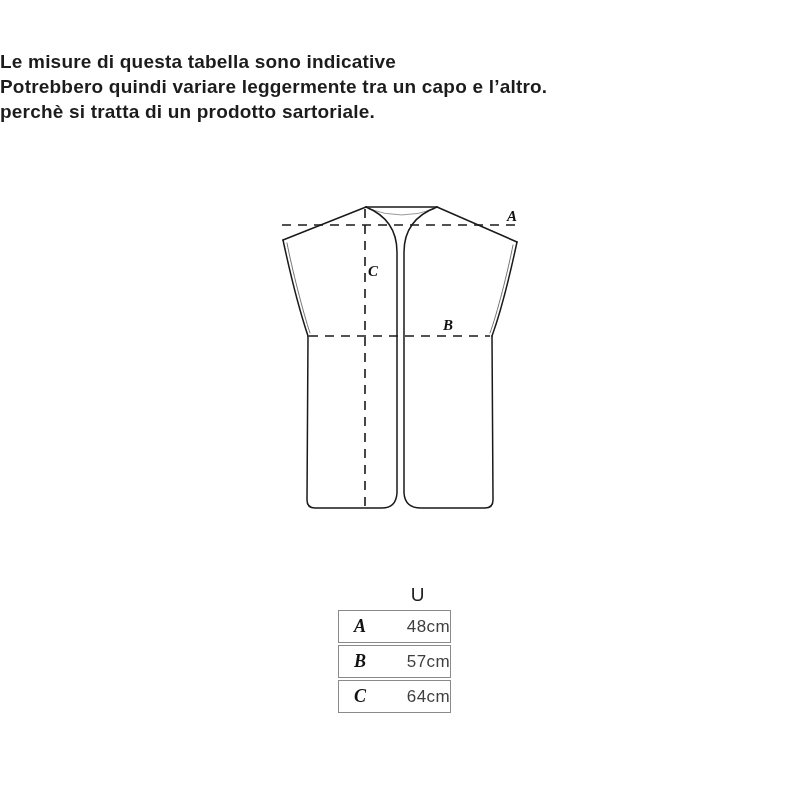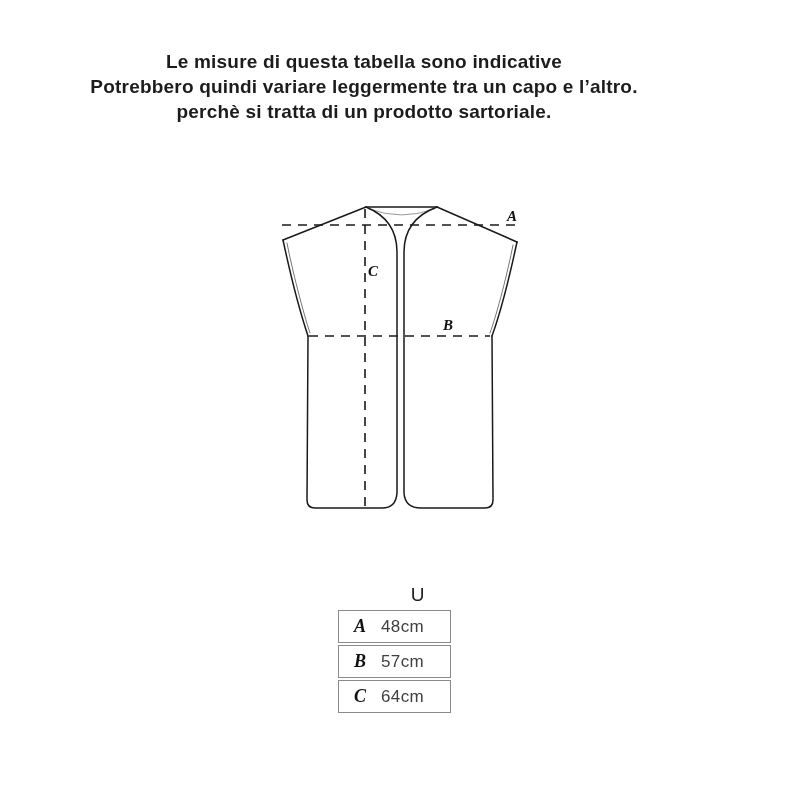--- a/index.html
+++ b/index.html
@@ -14,21 +14,20 @@
     overflow: hidden;
     font-family: "Liberation Sans", sans-serif;
   }
 
   
   .disclaimer {
     position: absolute;
     top: 49px;
     left: 0;
     width: 728px;
-    text-align: center;
     font-weight: bold;
     font-size: 19px;
     line-height: 25px;
     color: #1c1c1c;
     letter-spacing: 0.2px;
   }
 
   
   .diagram-svg {
     position: absolute;
@@ -72,21 +71,21 @@
     width: 42px;
     text-align: center;
     font-family: "Liberation Serif", serif;
     font-style: italic;
     font-weight: bold;
     font-size: 18px;
     color: #111111;
   }
   .size-row-value {
     flex: 1;
-    text-align: left;
+    text-align: right;
     font-size: 17px;
     color: #3f3f3f;
     letter-spacing: 0.4px;
   }
 </style>
 </head>
 <body>
 
 <div class="disclaimer">
   <div>Le misure di questa tabella sono indicative</div>

